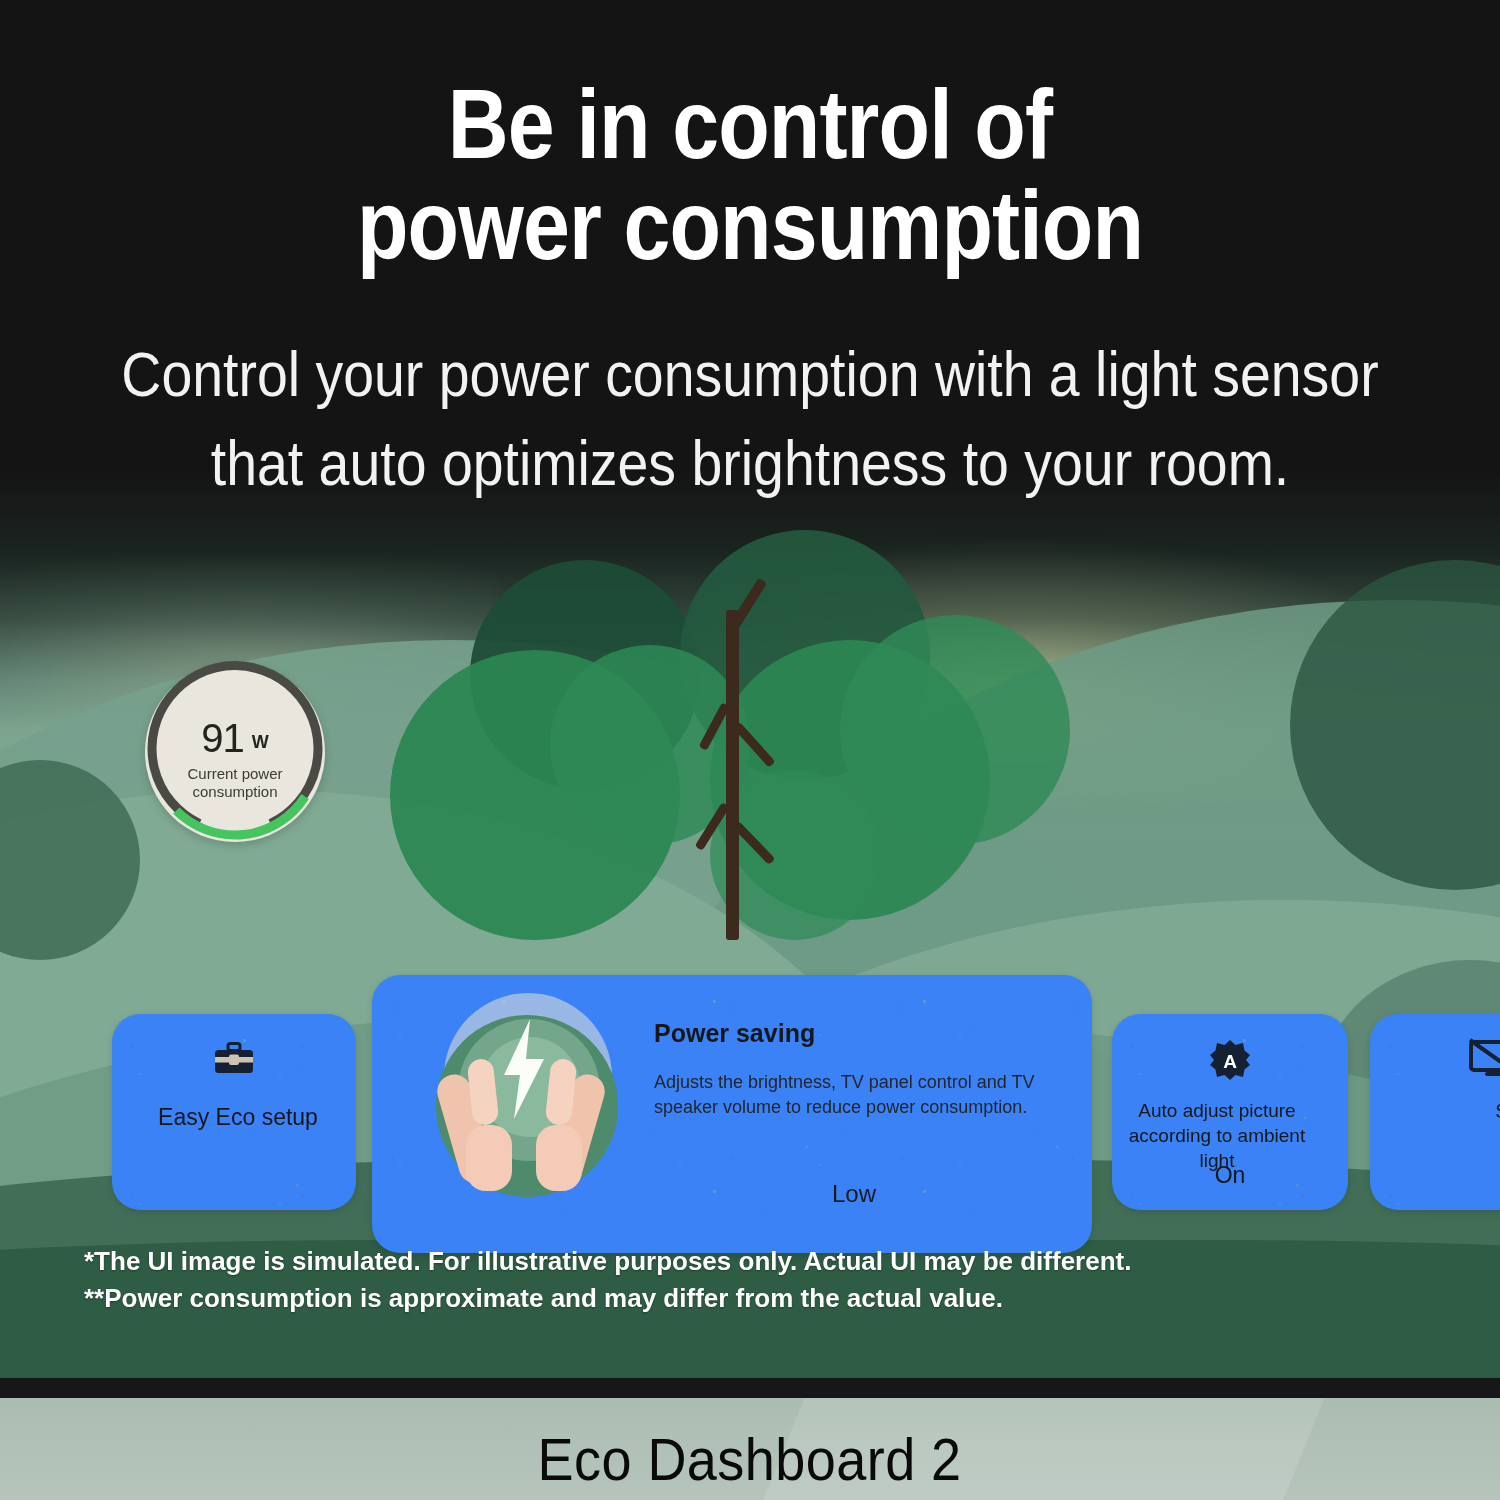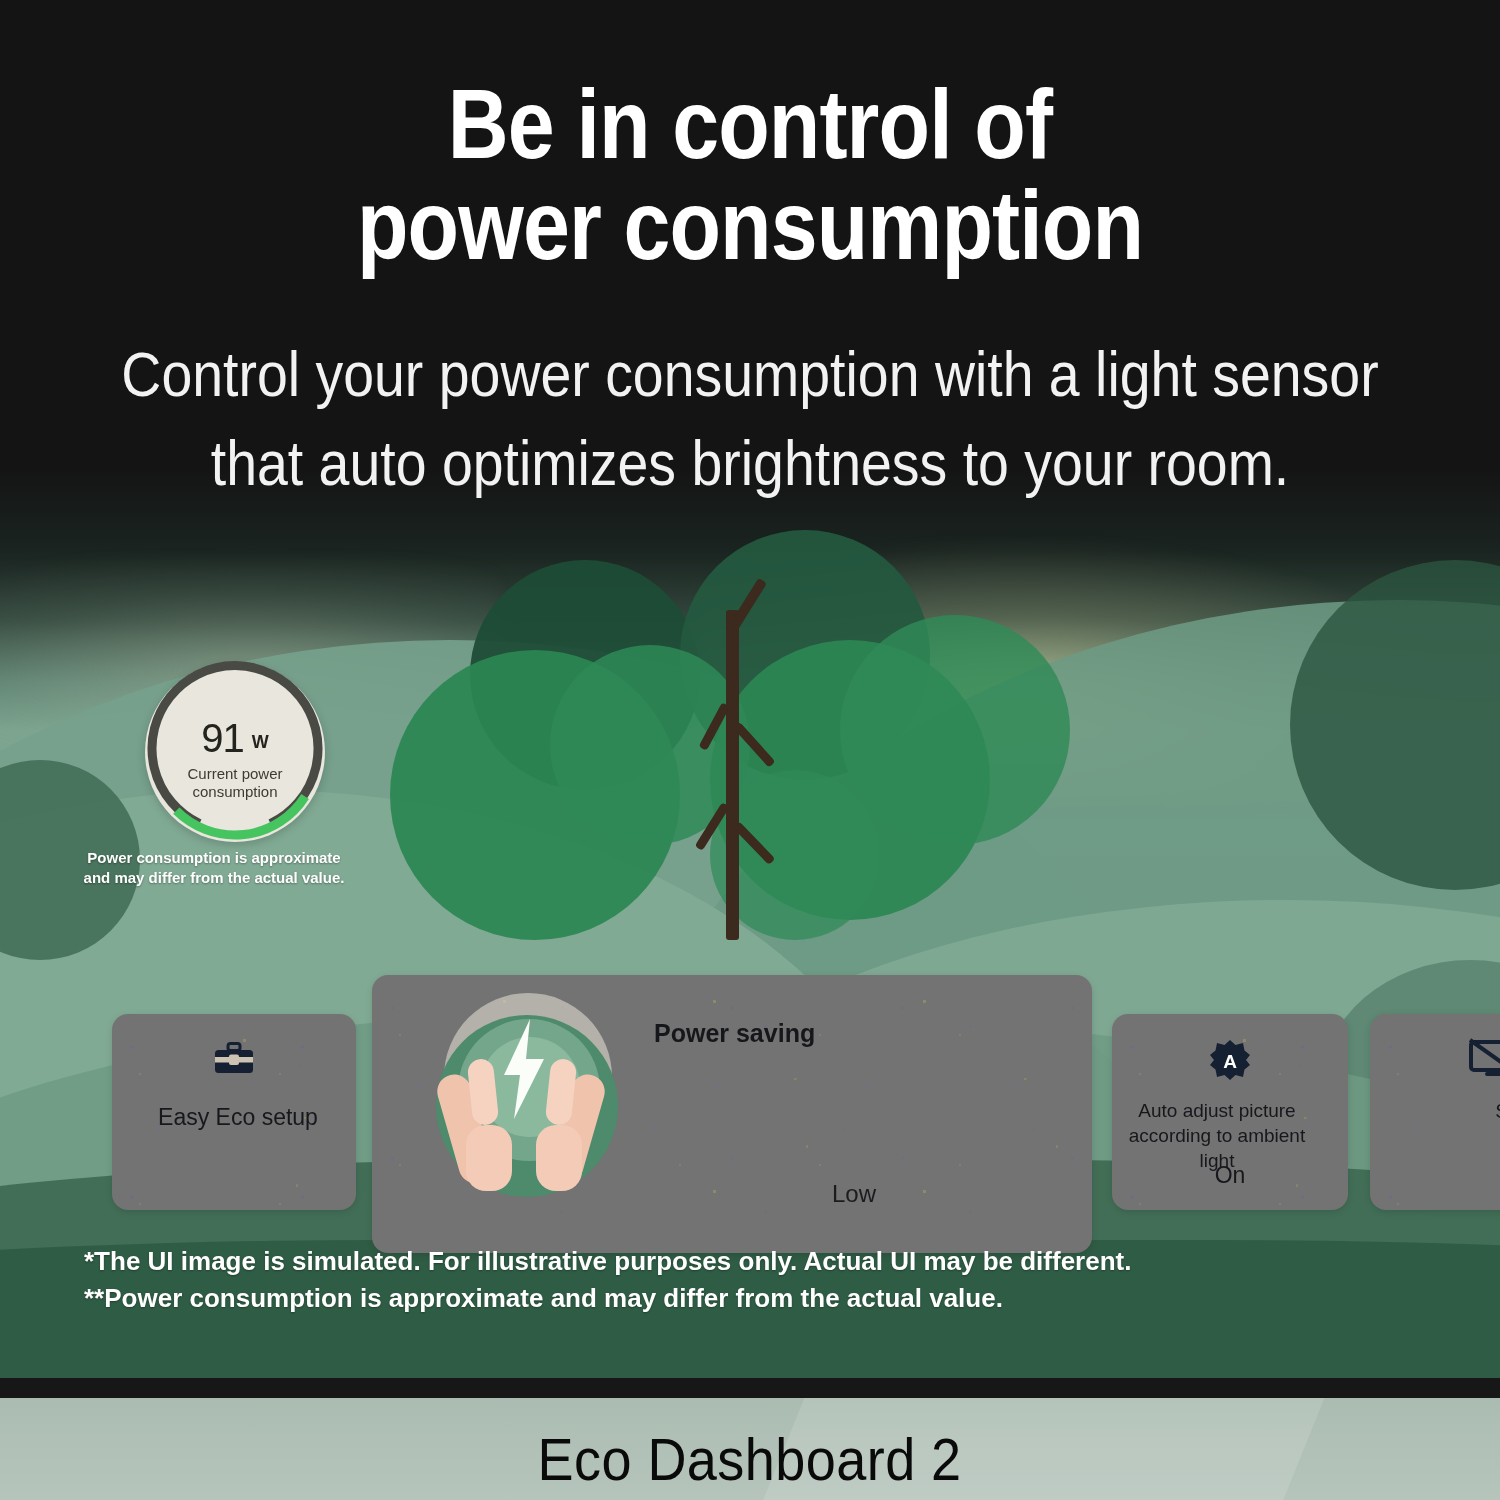--- a/index.html
+++ b/index.html
@@ -117,21 +117,21 @@
 
   .gauge-note{
     position:absolute;left:34px;top:848px;width:360px;text-align:center;
     color:#fff;font-size:15px;font-weight:700;line-height:1.34;
     font-family:"Liberation Sans Narrow","Liberation Sans",sans-serif;
     text-shadow:0 1px 2px rgba(0,0,0,.35);
   }
 
   
   .card{
-    position:absolute;background:#737373;border-radius:16px;overflow:hidden;
+    position:absolute;background:#3b82f6;border-radius:28px;overflow:hidden;
     box-shadow:0 2px 7px rgba(0,0,0,.13);
   }
   .card::after{ 
     content:"";position:absolute;inset:0;pointer-events:none;opacity:.5;
     background-image:
       radial-gradient(circle at 12% 22%, rgba(110,90,180,.55) 0 1.4px, transparent 1.6px),
       radial-gradient(circle at 63% 14%, rgba(215,200,70,.55) 0 1.6px, transparent 1.8px),
       radial-gradient(circle at 31% 68%, rgba(120,100,185,.45) 0 1.5px, transparent 1.7px),
       radial-gradient(circle at 84% 52%, rgba(210,195,80,.45) 0 1.3px, transparent 1.5px),
       radial-gradient(circle at 48% 88%, rgba(115,95,175,.45) 0 1.4px, transparent 1.6px),
@@ -267,24 +267,20 @@
       <div>
         <span class="gauge-val">91</span><span class="gauge-unit">W</span>
       </div>
       <div class="gauge-cap">
         <div>Current power</div>
         <div>consumption</div>
       </div>
     </div>
   </div>
 
-  <div class="gauge-note">
-    <div>Power consumption is approximate</div>
-    <div>and may differ from the actual value.</div>
-  </div>
 
   <div class="card card-eco">
     <div class="c-inner">
       <div class="eco-icon">
         <svg width="42" height="34" viewBox="0 0 42 34">
           <rect x="15" y="1.5" width="12" height="7" rx="2.5" fill="none" stroke="#152033" stroke-width="3"></rect>
           <rect x="2" y="8" width="38" height="23" rx="3.5" fill="#152033"></rect>
           <rect x="2" y="15" width="38" height="5.5" fill="#cdc3b3"></rect>
           <rect x="16" y="12.5" width="10" height="10.5" rx="2" fill="#cdc3b3"></rect>
         </svg>
@@ -308,20 +304,21 @@
         <div class="hand palm-l"></div>
         <div class="hand palm-r"></div>
         <div class="bolt">
           <svg width="58" height="104" viewBox="0 0 58 104">
             <polygon points="36,2 10,58 26,58 20,102 50,42 32,42" fill="#fbfdf9"></polygon>
           </svg>
         </div>
       </div>
 
       <div class="ps-title">Power saving</div>
+      <div class="ps-desc">Adjusts the brightness, TV panel control and TV speaker volume to reduce power consumption.</div>
       <div class="ps-value">Low</div>
     </div>
   </div>
 
   <div class="card card-auto">
     <div class="c-inner">
       <div class="auto-icon">
         <svg width="40" height="40" viewBox="0 0 40 40">
           <path d="M20 0 L25.5 5 L33 3 L34.5 10.5 L40 15 L36 20 L40 25 L34.5 29.5 L33 37 L25.5 35 L20 40 L14.5 35 L7 37 L5.5 29.5 L0 25 L4 20 L0 15 L5.5 10.5 L7 3 L14.5 5 Z" fill="#152033"></path>
           <text x="20" y="27.5" text-anchor="middle" font-family="Liberation Sans, sans-serif" font-size="19" font-weight="700" fill="#ffffff">A</text>

